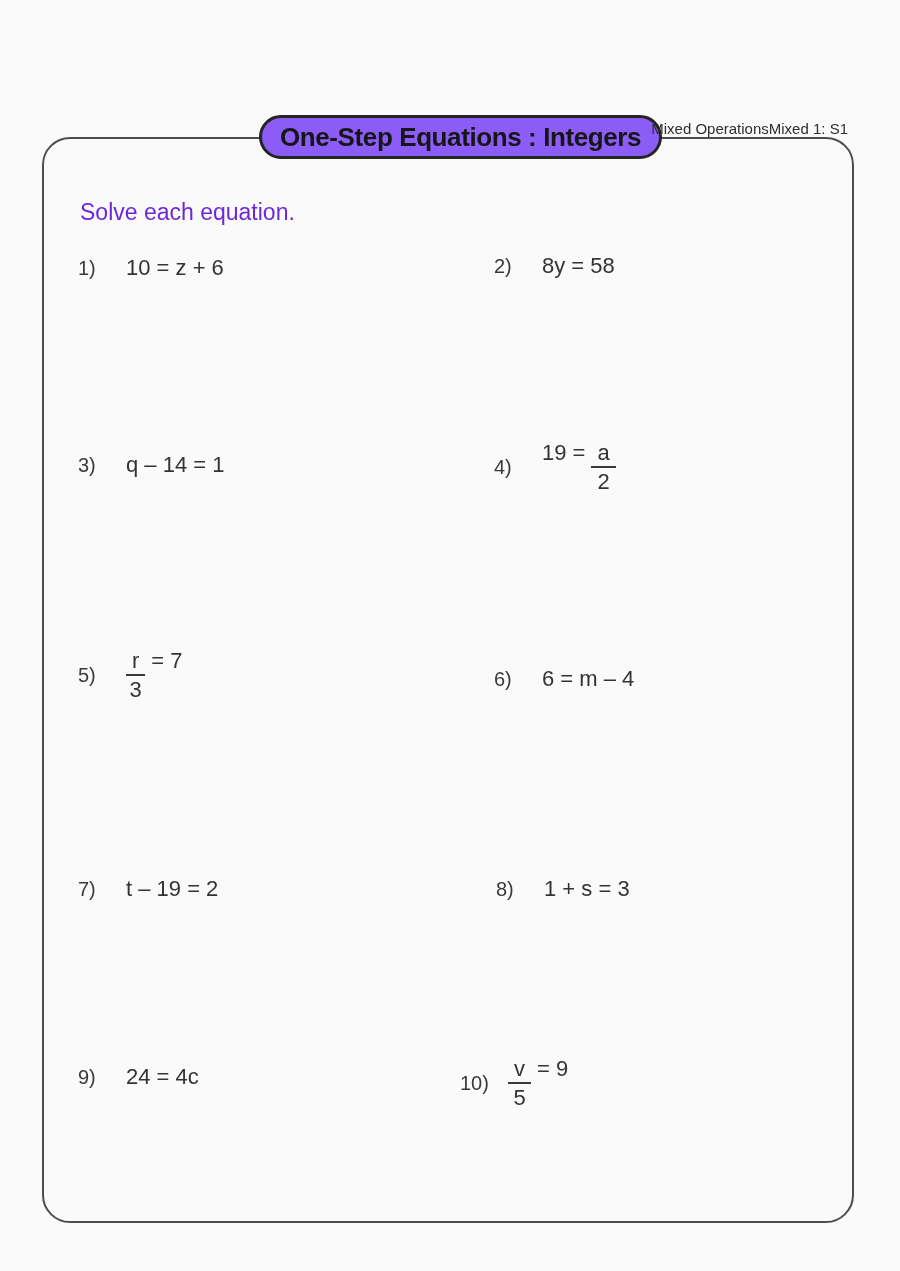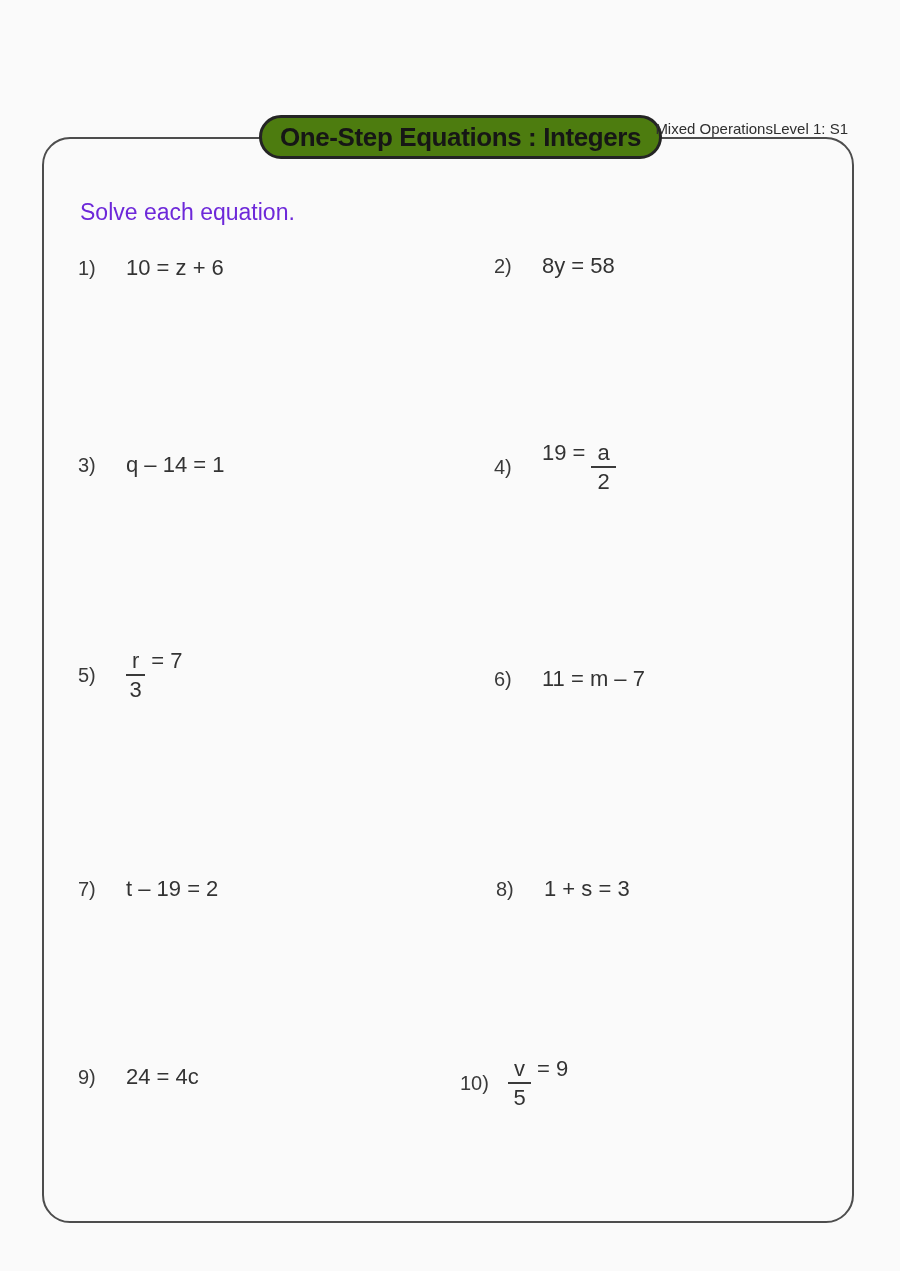--- a/index.html
+++ b/index.html
@@ -21,21 +21,21 @@
     border-radius: 28px;
     background: transparent;
   }
 
   
   .title-pill {
     position: absolute;
     left: 259px; top: 115px;
     height: 44px;
     padding: 8px 18px;
-    background: #4d7c0f;
+    background: #8b5cf6;
     border: 3px solid #242424;
     border-radius: 24px;
     display: inline-flex;
     align-items: center;
     z-index: 2;
   }
   .title-pill .title-text {
     font-size: 26px;
     font-weight: bold;
     letter-spacing: -0.4px;
@@ -111,21 +111,21 @@
 <body>
 
 <div class="frame"></div>
 
 <div class="title-pill">
   <span class="title-text">One-Step Equations : Integers</span>
 </div>
 
 <div class="header-tag">
   <span>Mixed Operations</span>
-  <span>Level 1: S1</span>
+  <span>Mixed 1: S1</span>
 </div>
 
 <div class="instruction">Solve each equation.</div>
 
 <div class="problem p1">
   <span class="pnum">1)</span>
   <span class="eq">
     <span>10 = z + 6</span>
   </span>
 </div>
@@ -164,21 +164,21 @@
       <span class="fnum">r</span>
       <span class="fden">3</span>
     </span>
     <span>= 7</span>
   </span>
 </div>
 
 <div class="problem p6">
   <span class="pnum">6)</span>
   <span class="eq">
-    <span>11 = m – 7</span>
+    <span>6 = m – 4</span>
   </span>
 </div>
 
 <div class="problem p7">
   <span class="pnum">7)</span>
   <span class="eq">
     <span>t – 19 = 2</span>
   </span>
 </div>
 

